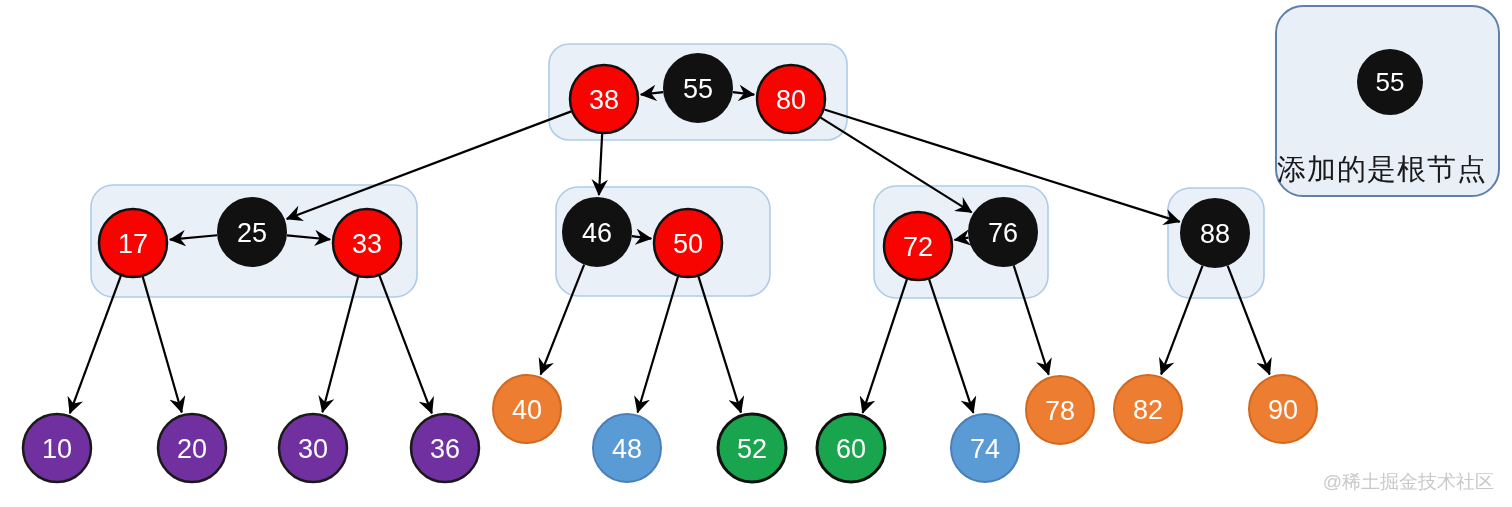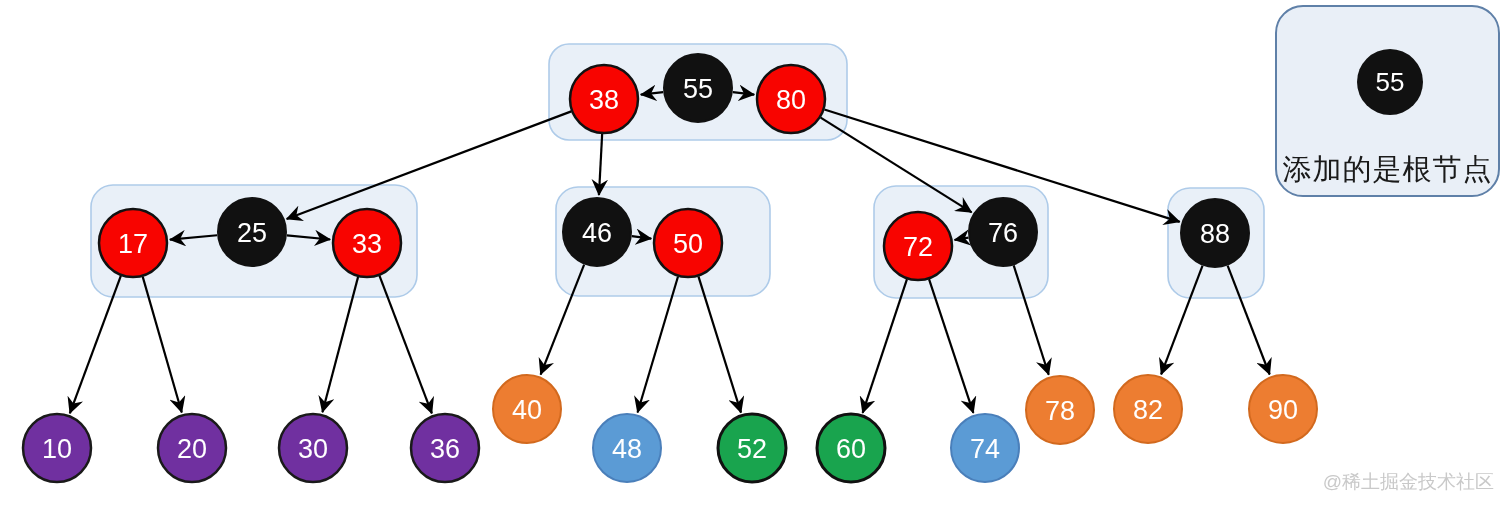--- a/index.html
+++ b/index.html
@@ -51,21 +51,20 @@
     font-size: 26px;
     display: flex;
     align-items: center;
     justify-content: center;
   }
   .legend-caption {
     position: absolute;
     left: 0;
     right: 0;
     top: 143px;
-    text-align: center;
     font-family: "Liberation Serif", "DejaVu Serif", serif;
     font-size: 29px;
     color: #1a1a1a;
     letter-spacing: 1px;
     white-space: nowrap;
   }
   .watermark {
     position: absolute;
     right: 18px;
     top: 469px;

